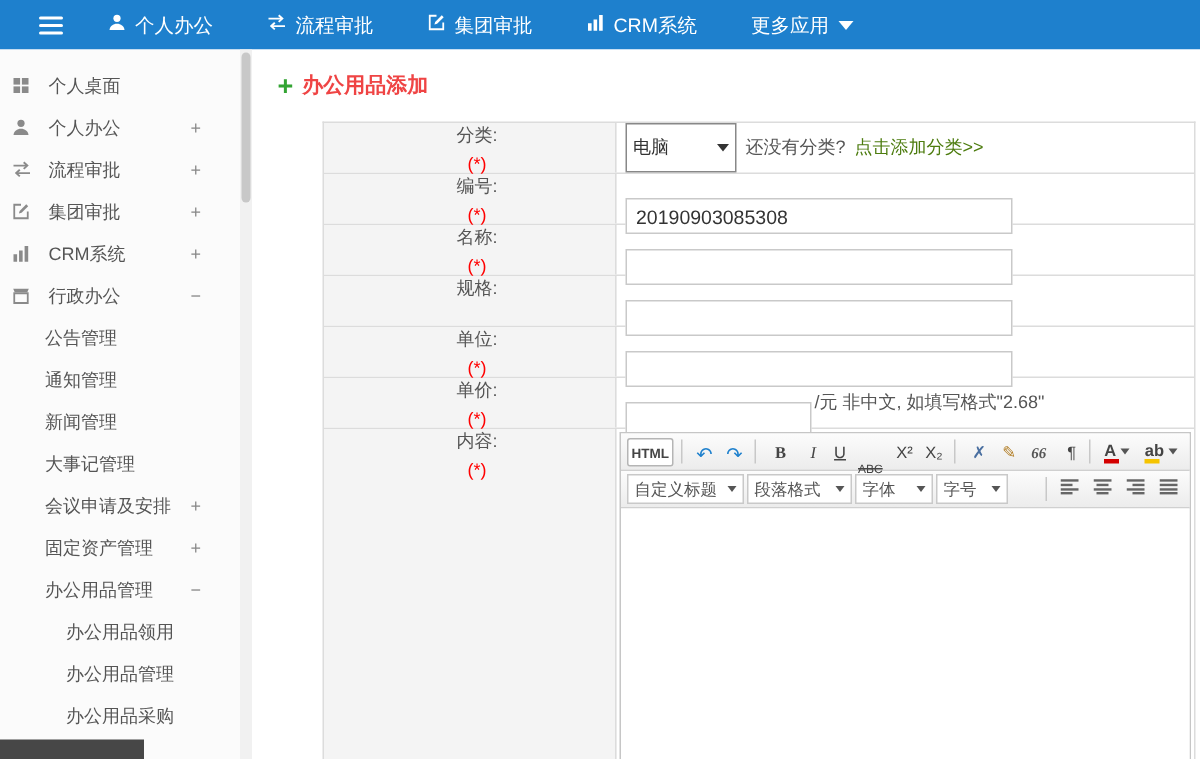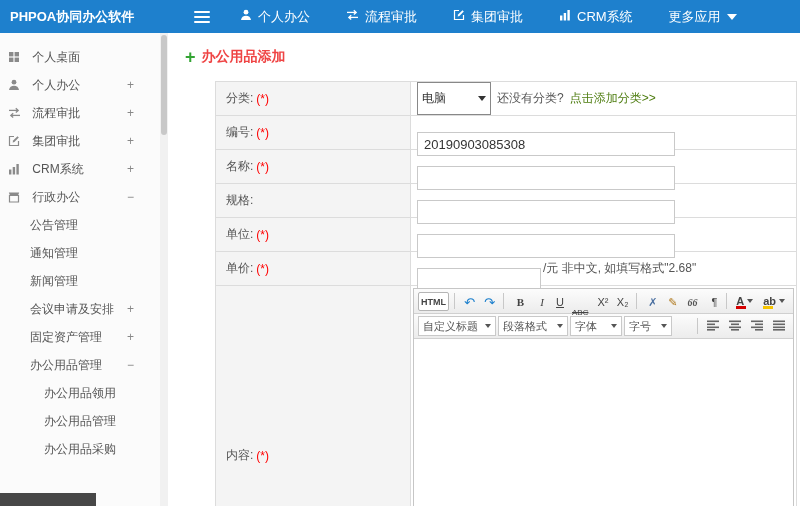--- a/index.html
+++ b/index.html
@@ -39,21 +39,21 @@
   
   .main { position:absolute; top:33px; left:168px; right:0; bottom:0; background:#fff; overflow:hidden; }
   .page-title-row { display:flex; align-items:center; gap:6px; padding:14px 0 0 17px; height:34px; }
   .add-icon { color:#33a433; font-size:18px; font-weight:bold; line-height:1; }
   .page-title { margin:0; font-size:14px; font-weight:bold; color:#ef4444; }
 
   .form-table { margin:14px 0 0 47px; width:582px; border:1px solid #dcdcdc; border-bottom:none; }
   .frow { display:flex; border-bottom:1px solid #dcdcdc; }
   .frow.std { height:34px; }
   .flabel { width:195px; background:#f4f4f4; border-right:1px solid #dcdcdc;
-    padding-left:10px; display:flex; align-items:center; gap:3px; color:#555; }
+    padding-left:10px; display:flex; align-items:center; gap:3px; color:#555;flex-direction:column; }
   .req { color:#ff0000; }
   .fvalue { flex:1; display:flex; align-items:center; gap:6px; padding:4px 6px; }
   input.text { height:24px; width:258px; border:1px solid #c9c9c9; padding:0 6px;
     font-size:13px; font-family:inherit; color:#333; background:#fff;margin-top:23px; }
   input.text.small { width:124px; }
   .suffix, .hint { color:#555; }
   a.link { color:#4d7c0f; text-decoration:none; cursor:pointer; }
 
   .select-box { display:inline-flex; align-items:center; justify-content:space-between;
     width:74px; height:33px; border:1px solid #888; background:#fff; padding:0 4px; cursor:pointer; }
@@ -94,21 +94,20 @@
   .w78{width:78px} .w70{width:70px} .w52{width:52px} .w48{width:48px}
   .icon-btn { width:20px; }
   .editor-body { flex:1; background:#fff; cursor:text; }
 
   .tooltip-bar { position:absolute; left:0; bottom:0; width:96px; height:13px; background:#474747; }
 </style>
 </head>
 <body>
 
 <div class="topbar">
-  <div class="brand">PHPOA协同办公软件</div>
   <div class="hamburger">
     <span class="hbar"></span>
       <span class="hbar"></span>
       <span class="hbar"></span>
   </div>
   <div class="topnav">
     <div class="nav-item">
       <span><svg width="12" height="12" viewBox="0 0 12 12">
             <circle cx="6" cy="3.2" r="2.4" fill="#fff"></circle>
             <path d="M1 11c.3-2.7 2.4-4.2 5-4.2s4.7 1.5 5 4.2z" fill="#fff"></path>
@@ -205,20 +204,24 @@
     <div class="side-item lvl2">
       <span>公告管理</span>
       <span class="expand"></span>
     </div>
     <div class="side-item lvl2">
       <span>通知管理</span>
       <span class="expand"></span>
     </div>
     <div class="side-item lvl2">
       <span>新闻管理</span>
+      <span class="expand"></span>
+    </div>
+    <div class="side-item lvl2">
+      <span>大事记管理</span>
       <span class="expand"></span>
     </div>
     <div class="side-item lvl2">
       <span>会议申请及安排</span>
       <span class="expand">+</span>
     </div>
     <div class="side-item lvl2">
       <span>固定资产管理</span>
       <span class="expand">+</span>
     </div>

